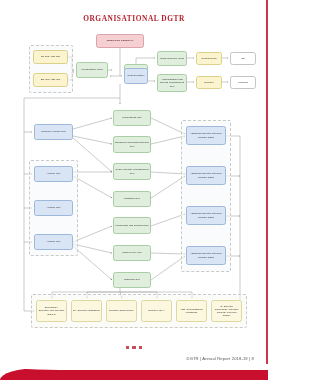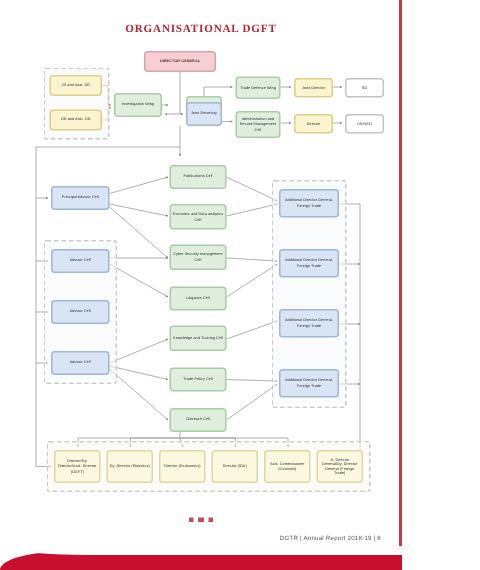--- a/index.html
+++ b/index.html
@@ -85,21 +85,21 @@
   }
   .group.plain{background:rgba(248,248,242,.55);}
 </style>
 </head>
 <body>
 
 <div class="page">
 
   <div class="edge-rule"></div>
 
-  <div class="title">ORGANISATIONAL DGFT</div>
+  <div class="title">ORGANISATIONAL DGTR</div>
 
   <div class="canvas">
     <svg class="wires" viewBox="0 0 268 312">
       <defs>
         <marker id="ar" markerWidth="4" markerHeight="4" refX="3.2" refY="2" orient="auto">
           <path d="M0,0.4 L3.4,2 L0,3.6 z" fill="#777"></path>
         </marker>
       </defs>
       <g stroke="#8a8a8a" stroke-width=".45" fill="none" marker-end="url(#ar)">
 

